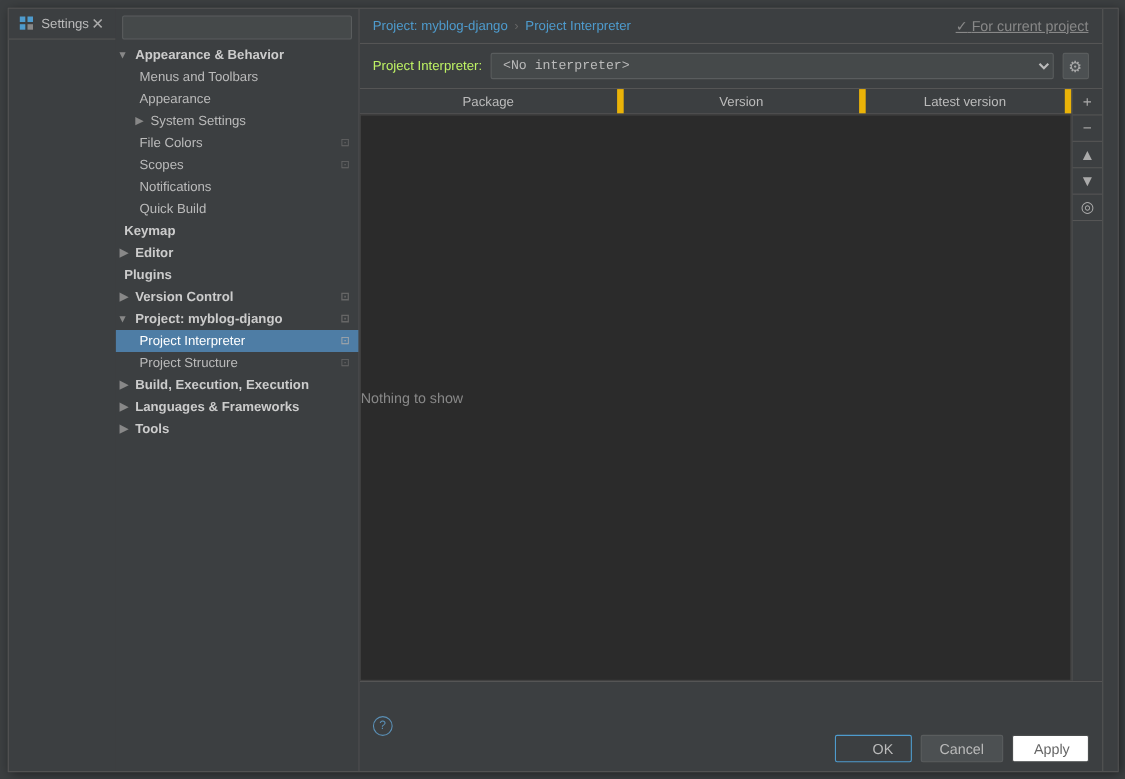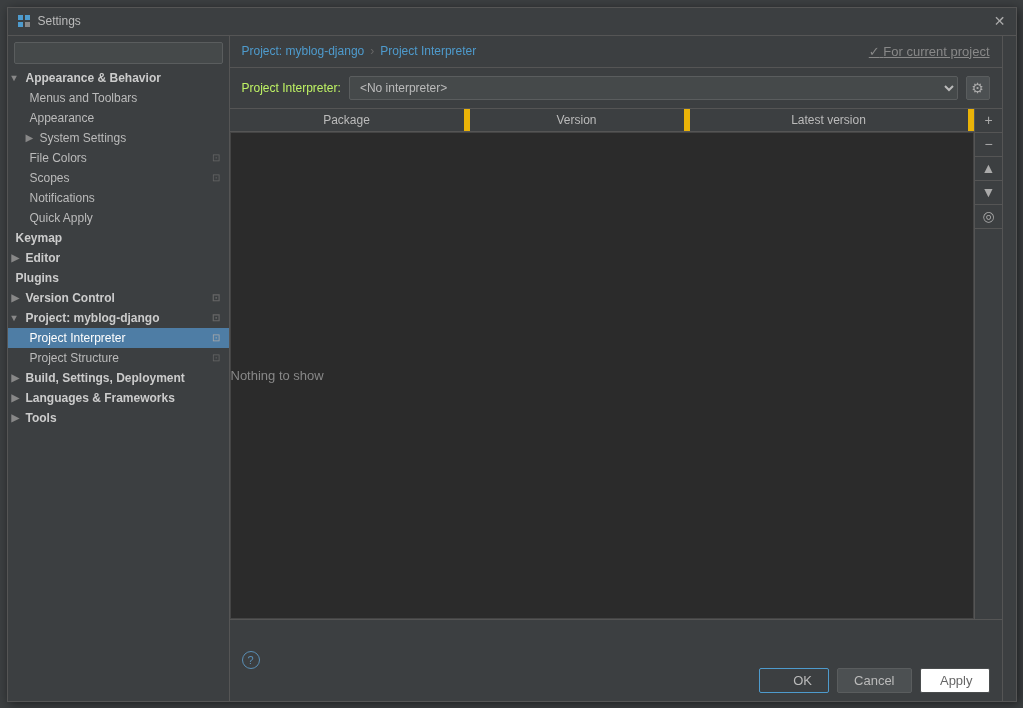--- a/index.html
+++ b/index.html
@@ -13,21 +13,21 @@
       width: 1023px;
       height: 708px;
       overflow: hidden;
     }
     .dialog {
       width: 1010px;
       height: 695px;
       background: #3c3f41;
       border: 1px solid #555;
       display: flex;
-      flex-direction: column;
+      flex-direction: row;
       box-shadow: 2px 2px 10px rgba(0,0,0,0.5);
     }
     .titlebar {
       background: #3c3f41;
       height: 28px;
       display: flex;
       align-items: center;
       padding: 0 8px;
       border-bottom: 1px solid #555;
       flex-shrink: 0;
@@ -151,20 +151,21 @@
     }
     .interpreter-select {
       flex: 1;
       background: #45494a;
       border: 1px solid #5a5d5e;
       color: #bbb;
       padding: 3px 6px;
       font-size: 12px;
       border-radius: 2px;
       height: 24px;
+      font-family: Liberation Mono, monospace;
     }
     .interpreter-settings-btn {
       width: 24px;
       height: 24px;
       background: #4c5052;
       border: 1px solid #5a5d5e;
       border-radius: 2px;
       cursor: pointer;
       display: flex;
       align-items: center;
@@ -326,21 +327,21 @@
         <span class="copy-icon">⊡</span>
       </div>
       <div class="tree-item child">
         <span>Scopes</span>
         <span class="copy-icon">⊡</span>
       </div>
       <div class="tree-item child">
         <span>Notifications</span>
       </div>
       <div class="tree-item child">
-        <span>Quick Apply</span>
+        <span>Quick Build</span>
       </div>
 
       <div class="tree-item" style="padding-left:8px;font-weight:bold;color:#ccc;">
         <span>Keymap</span>
       </div>
 
       <div class="tree-item" style="padding-left:4px;font-weight:bold;color:#ccc;">
         <span class="arrow">▶</span>
         <span>Editor</span>
       </div>
@@ -366,21 +367,21 @@
         <span class="copy-icon" style="color:#aaa;">⊡</span>
       </div>
 
       <div class="tree-item child">
         <span>Project Structure</span>
         <span class="copy-icon">⊡</span>
       </div>
 
       <div class="tree-item" style="padding-left:4px;font-weight:bold;color:#ccc;">
         <span class="arrow">▶</span>
-        <span>Build, Settings, Deployment</span>
+        <span>Build, Execution, Execution</span>
       </div>
 
       <div class="tree-item" style="padding-left:4px;font-weight:bold;color:#ccc;">
         <span class="arrow">▶</span>
         <span>Languages &amp; Frameworks</span>
       </div>
 
       <div class="tree-item" style="padding-left:4px;font-weight:bold;color:#ccc;">
         <span class="arrow">▶</span>
         <span>Tools</span>

